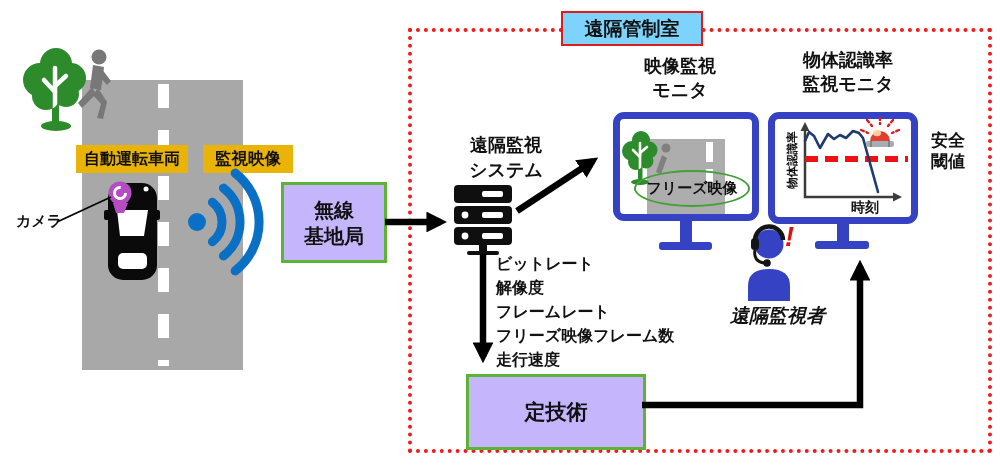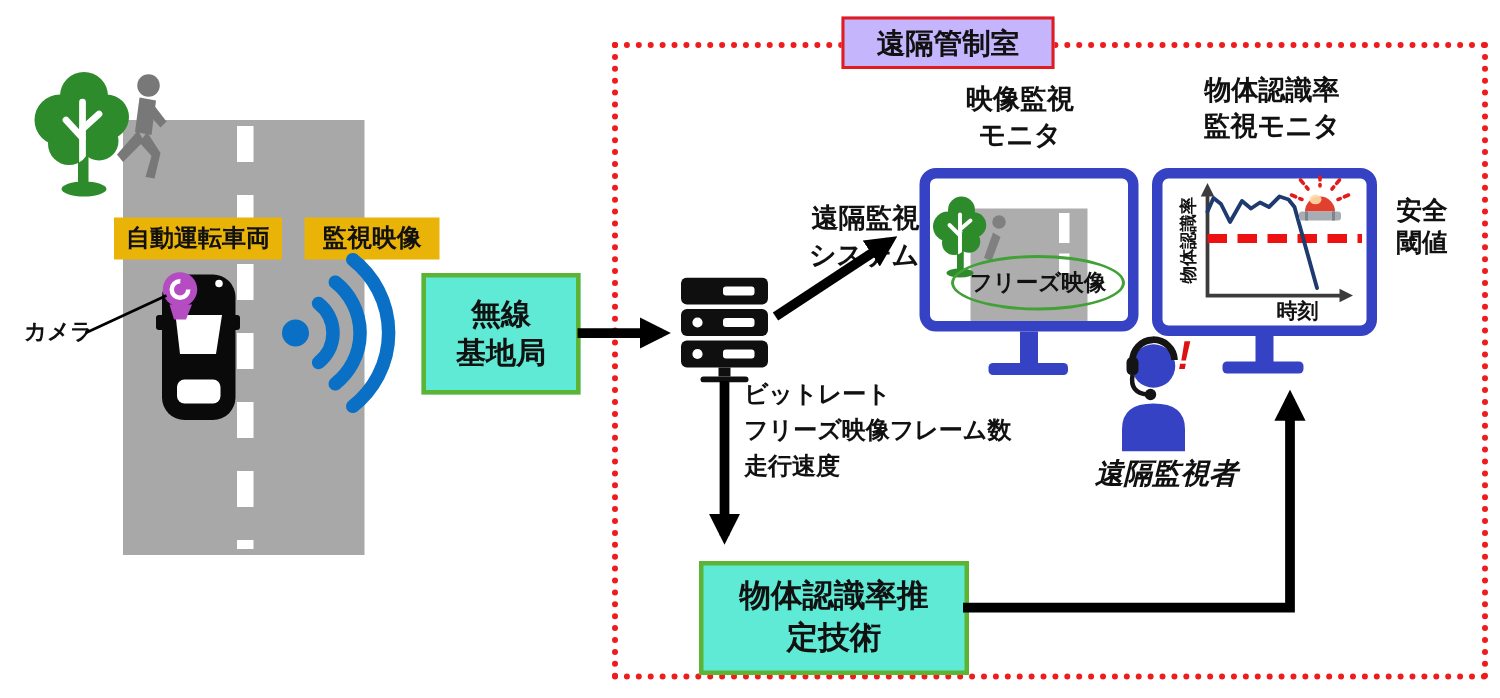--- a/index.html
+++ b/index.html
@@ -11,29 +11,29 @@
 
   
   .road{left:82px;top:80px;width:161px;height:290px;background:#a8a8a8;z-index:0;}
   .lane{left:158px;top:84px;width:11px;height:282px;z-index:1;
         background:repeating-linear-gradient(180deg,#ffffff 0 24px,rgba(0,0,0,0) 24px 46px);}
   .band1{left:76px;top:145px;width:112px;height:28px;background:#eab308;z-index:2;font-size:16px;}
   .band2{left:203px;top:145px;width:90px;height:28px;background:#eab308;z-index:2;font-size:16.5px;}
   .cam-label{left:16px;top:212px;width:60px;font-size:15px;z-index:3;}
 
   
-  .greenbox{background:#5eead4;border:3px solid #5cb334;z-index:3;}
+  .greenbox{background:#c4b5fd;border:3px solid #5cb334;z-index:3;}
   .base-station{left:281px;top:182px;width:100px;height:75px;font-size:20px;line-height:26px;}
   .estimation{left:466px;top:374px;width:174px;height:70px;font-size:21px;line-height:28px;}
 
   
   .dotted{left:408px;top:28px;width:584px;height:425px;border:4px dotted #ee1c1c;z-index:1;box-sizing:border-box;}
-  .room-title{left:561px;top:11px;width:142px;height:35px;background:#c4b5fd;border:2.5px solid #e11c1c;
+  .room-title{left:561px;top:11px;width:142px;height:35px;background:#7dd3fc;border:2.5px solid #e11c1c;
               font-size:19px;z-index:6;box-sizing:border-box;}
-  .sys-label{left:444px;top:133px;width:118px;font-size:18px;line-height:25px;z-index:3;text-align:right;padding-left:3px;margin-left:48px;}
+  .sys-label{left:444px;top:133px;width:118px;font-size:18px;line-height:25px;z-index:3;text-align:center;padding-left:3px;}
   .params{left:496px;top:252px;width:205px;font-size:16px;line-height:24px;z-index:3;}
 
   
   .mon{background:#fff;border:7px solid #3642c4;border-radius:11px;z-index:3;box-sizing:border-box;}
   .mon-left{left:613px;top:112px;width:146px;height:109px;}
   .mon-right{left:768px;top:112px;width:150px;height:112px;}
   .pole{background:#3642c4;z-index:2;}
   .mon-label{font-size:18px;line-height:24px;z-index:3;}
   .freeze{left:634px;top:170px;width:116px;height:37px;border:2.5px solid #42a136;border-radius:50%;
           font-size:15px;z-index:5;box-sizing:border-box;}
@@ -142,26 +142,27 @@
     </g>
     <rect x="30" y="6" width="21" height="6" rx="2" fill="#fff"></rect>
     <circle cx="13" cy="30" r="3.4" fill="#fff"></circle>
       <rect x="30" y="27" width="21" height="6" rx="2" fill="#fff"></rect>
     <circle cx="13" cy="51" r="3.4" fill="#fff"></circle>
       <rect x="30" y="48" width="21" height="6" rx="2" fill="#fff"></rect>
   </svg>
 
   <div class="abs params">
     <div>ビットレート</div>
+    <div>解像度</div>
+    <div>フレームレート</div>
     <div>フリーズ映像フレーム数</div>
     <div>走行速度</div>
   </div>
 
   <div class="abs greenbox estimation col">
-    <div>物体認識率推</div>
     <div>定技術</div>
   </div>
 
   <div class="abs mon-label col" style="left:615px;top:54px;width:130px;text-align:right;">
     <div>映像監視</div>
     <div>モニタ</div>
   </div>
   <div class="abs mon mon-left"></div>
   <svg class="abs" style="left:620px;top:119px;z-index:4" width="132" height="95" viewBox="0 0 132 95">
     <rect x="27" y="20" width="78" height="75" fill="#adadad"></rect>

